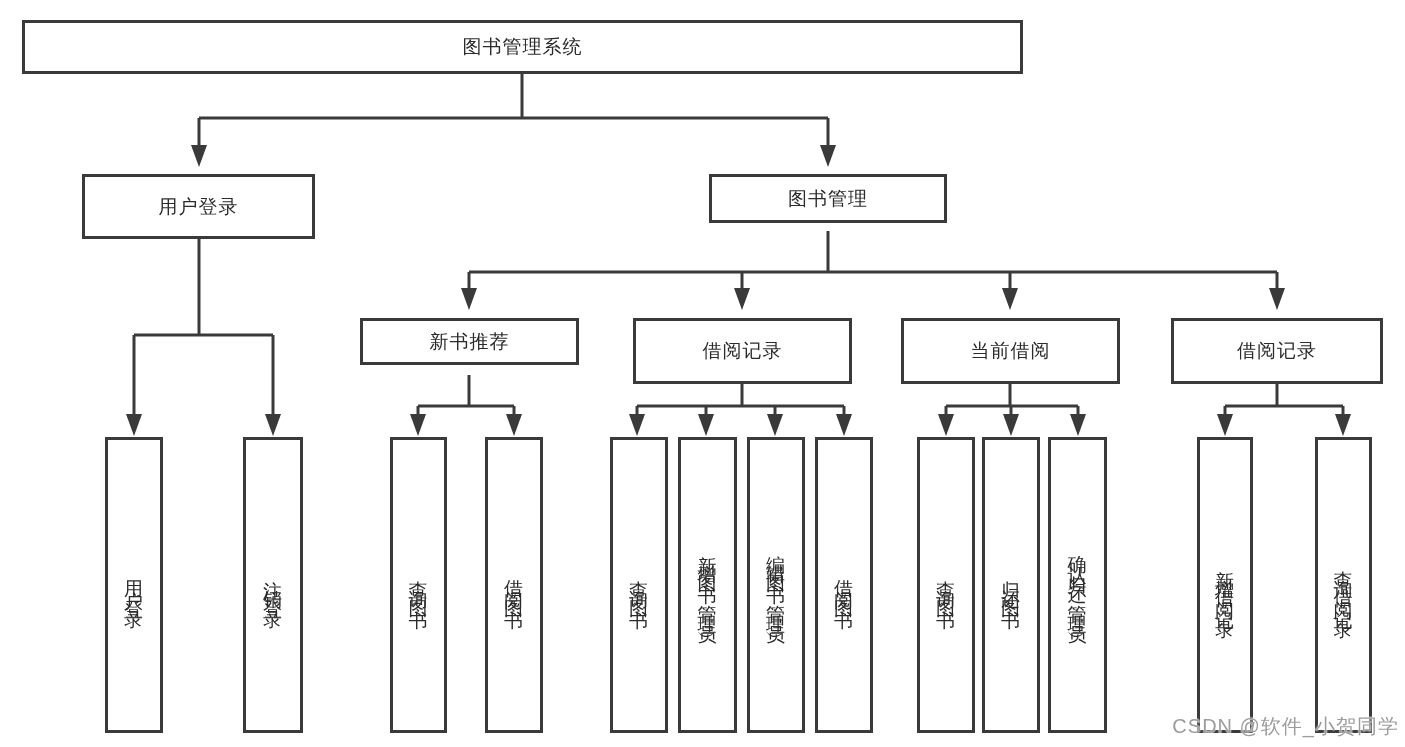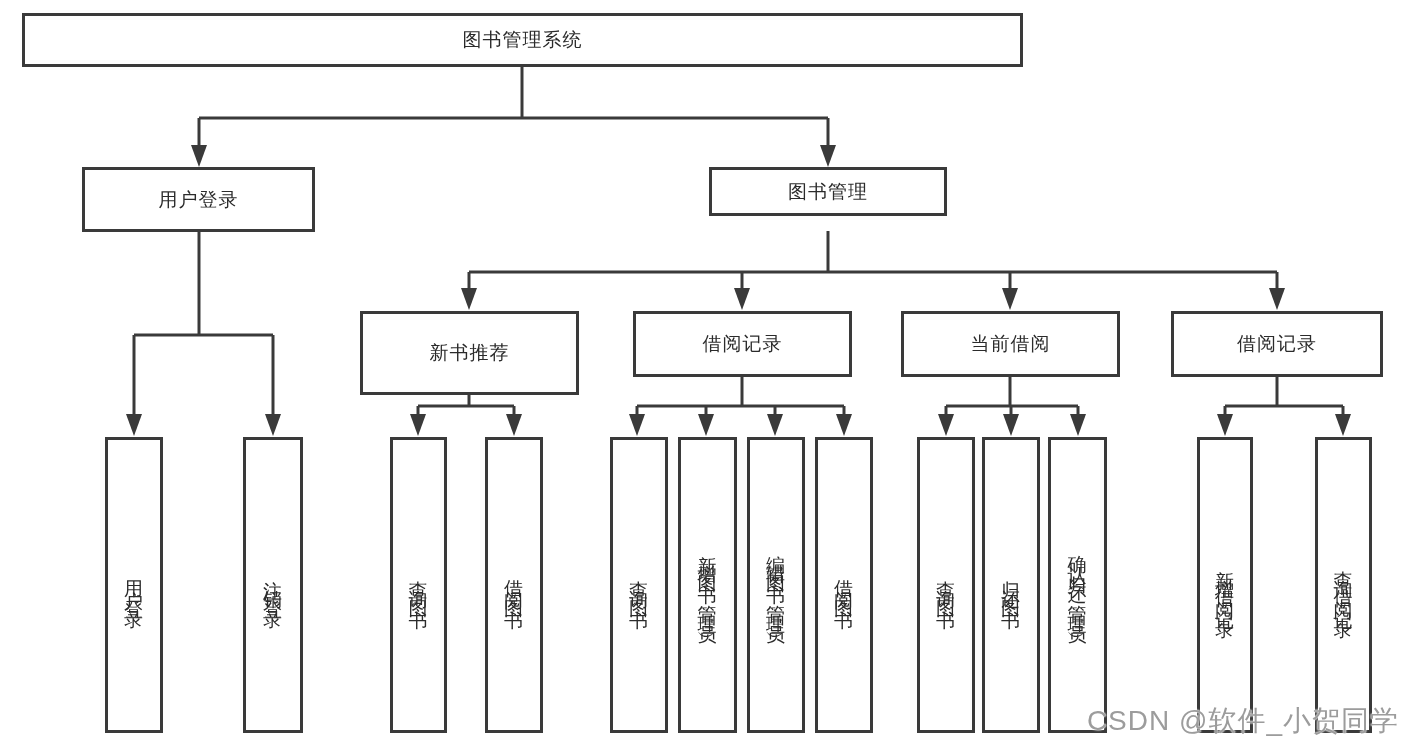--- a/index.html
+++ b/index.html
@@ -20,20 +20,21 @@
   .wires{position:absolute;left:0;top:0;color:var(--line);}
   .node{
     position:absolute;
     background:#fff;
     border:3px solid var(--line);
     display:flex;align-items:center;justify-content:center;
     color:var(--text);
     font-size:19px;
     letter-spacing:1px;
     z-index:2;
+    margin-top:7px;
   }
   .leaf{
     position:absolute;
     top:437px;height:296px;
     background:#fff;
     border:3px solid var(--line);
     display:flex;align-items:center;justify-content:center;
     z-index:2;
   }
   .leaf .vtxt{
@@ -41,21 +42,21 @@
     text-orientation:mixed;
     font-size:19px;
     letter-spacing:10px;
     color:var(--text);
     line-height:1;
     white-space:nowrap;
   }
   .watermark{
     position:absolute;
     right:6px;bottom:7px;
-    font-size:28px;
+    font-size:20px;
     color:var(--wm);
     letter-spacing:1px;
     z-index:3;
     text-shadow:0 0 2px #fff,0 0 2px #fff;
     white-space:nowrap;
   }
 </style>
 </head>
 <body>
 
@@ -141,21 +142,21 @@
     <span>图书管理系统</span>
   </div>
 
   <div class="node" style="left:82px;top:167px;width:233px;height:65px;">
     <span>用户登录</span>
   </div>
   <div class="node" style="left:709px;top:167px;width:238px;height:49px;">
     <span>图书管理</span>
   </div>
 
-  <div class="node" style="left:360px;top:311px;width:219px;height:84px;">
+  <div class="node" style="left:360px;top:311px;width:219px;height:47px;">
     <span>新书推荐</span>
   </div>
   <div class="node" style="left:633px;top:311px;width:219px;height:66px;">
     <span>借阅记录</span>
   </div>
   <div class="node" style="left:901px;top:311px;width:219px;height:66px;">
     <span>当前借阅</span>
   </div>
   <div class="node" style="left:1171px;top:311px;width:212px;height:66px;justify-content:center;">
     <span>借阅记录</span>

